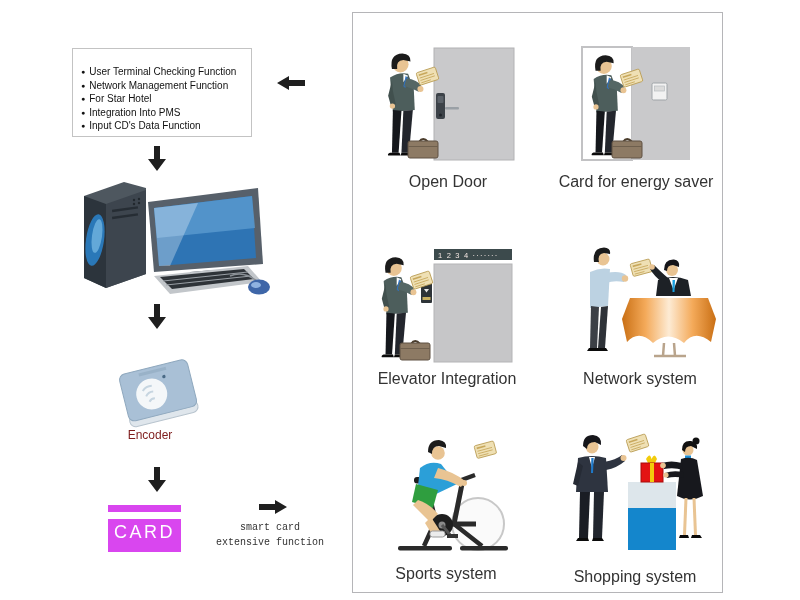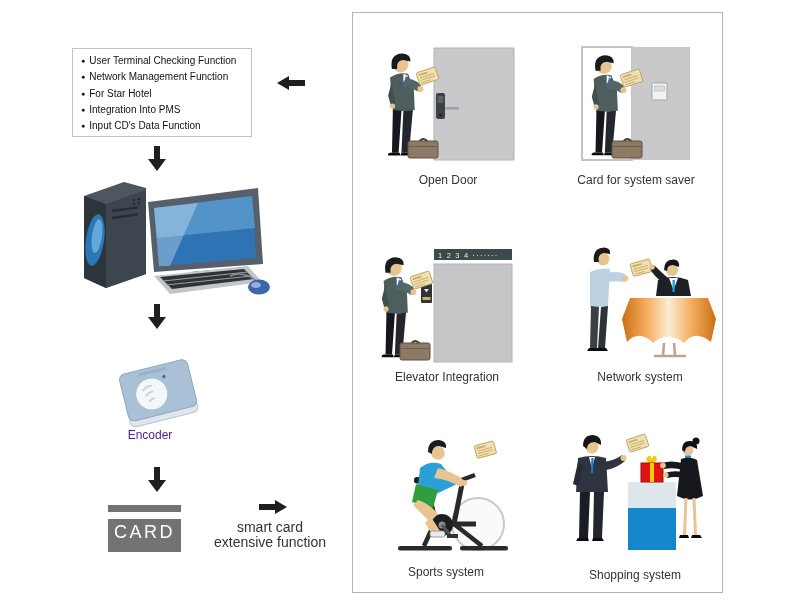--- a/index.html
+++ b/index.html
@@ -1,35 +1,35 @@
 <!DOCTYPE html>
 <html><head>
 <meta charset="utf-8">
 <style>
   html,body{margin:0;padding:0;background:#fff;}
   #canvas{position:relative;width:800px;height:600px;background:#fff;overflow:hidden;
           font-family:"Liberation Sans",sans-serif;color:#222;}
   
   .feature-box{position:absolute;left:72px;top:48px;width:180px;height:89px;
-    border:1px solid #c3c3c3;box-sizing:border-box;padding:5px 4px 4px 8px;
+    border:1px solid #c3c3c3;box-sizing:border-box;padding:16px 4px 4px 8px;
     display:flex;flex-direction:column;justify-content:space-between;background:#fff;}
   .feature-item{font-size:10px;line-height:13px;color:#111;white-space:nowrap;}
   .feature-item::before{content:"●";font-size:7px;vertical-align:1px;margin-right:4px;color:#111;}
   
   .arrow{position:absolute;}
   
-  .scene-label{position:absolute;font-size:12px;color:#333;text-align:center;white-space:nowrap;}
-  .small-label{position:absolute;font-size:12px;color:#4c1d95;text-align:center;white-space:nowrap;}
-  .note{position:absolute;font-size:14px;color:#333;text-align:center;line-height:15px;white-space:nowrap;}
+  .scene-label{position:absolute;font-size:16px;color:#333;text-align:center;white-space:nowrap;}
+  .small-label{position:absolute;font-size:12px;color:#7f1d1d;text-align:center;white-space:nowrap;}
+  .note{position:absolute;font-size:10px;color:#333;text-align:center;line-height:15px;white-space:nowrap;font-family:Liberation Mono, monospace;}
   
   .panel{position:absolute;left:352px;top:12px;width:371px;height:581px;
     border:1px solid #b5b5b8;box-sizing:border-box;background:#fff;}
   .scene{position:absolute;}
   
-  .card-block{position:absolute;left:108px;top:505px;width:73px;height:47px;background:#737373;}
+  .card-block{position:absolute;left:108px;top:505px;width:73px;height:47px;background:#d946ef;}
   .card-stripe{position:absolute;left:0;top:7px;width:100%;height:7px;background:#fff;}
   .card-word{position:absolute;left:0;top:17px;width:100%;text-align:center;
     font-size:18px;letter-spacing:2.5px;color:#fff;}
 </style>
 </head>
 <body>
 
 <div id="canvas">
 
   <svg width="0" height="0" style="position:absolute" aria-hidden="true">
@@ -153,21 +153,21 @@
 
   <svg class="scene" style="left:568px;top:45px" width="160" height="125" viewBox="0 0 160 125">
     <rect x="14" y="2" width="50" height="113" fill="#ffffff" stroke="#c2c2c4" stroke-width="2"></rect>
     <rect x="64" y="2" width="58" height="113" fill="#c9c9cb"></rect>
     <rect x="84" y="38" width="15" height="17" rx="1.5" fill="#f2f2f2" stroke="#9fa4a8"></rect>
     <rect x="86.5" y="41" width="10" height="5" fill="#dcdcdc" stroke="#b8bcc0" stroke-width="0.7"></rect>
     <use href="#man-side" transform="translate(8,8) scale(0.93)"></use>
     <use href="#mini-card" transform="translate(52,30) rotate(-18)"></use>
     <use href="#briefcase" transform="translate(44,92)"></use>
   </svg>
-  <div class="scene-label" style="left:556px;top:173px;width:160px">Card for system saver</div>
+  <div class="scene-label" style="left:556px;top:173px;width:160px">Card for energy saver</div>
 
   <svg class="scene" style="left:366px;top:245px" width="160" height="122" viewBox="0 0 160 122">
     <rect x="68" y="4" width="78" height="11" fill="#3c4a4c"></rect>
     <text x="72" y="12.5" font-size="7.5" letter-spacing="1.2" fill="#f3e6e2" font-family="Liberation Sans, sans-serif">1 2 3 4 ·······</text>
     <rect x="68" y="19" width="78" height="98" fill="#c6c6c8" stroke="#b4b4b6"></rect>
     <rect x="55" y="34" width="11" height="24" rx="1" fill="#2e3438"></rect>
     <path d="M58,40 l2.5,-3.5 2.5,3.5 z" fill="#e8e8e8"></path>
     <path d="M58,44 l5,0 -2.5,3.5 z" fill="#e8e8e8"></path>
     <rect x="56.5" y="52" width="8" height="3" fill="#c8b060"></rect>
     <use href="#man-side" transform="translate(0,10) scale(0.93)"></use>

